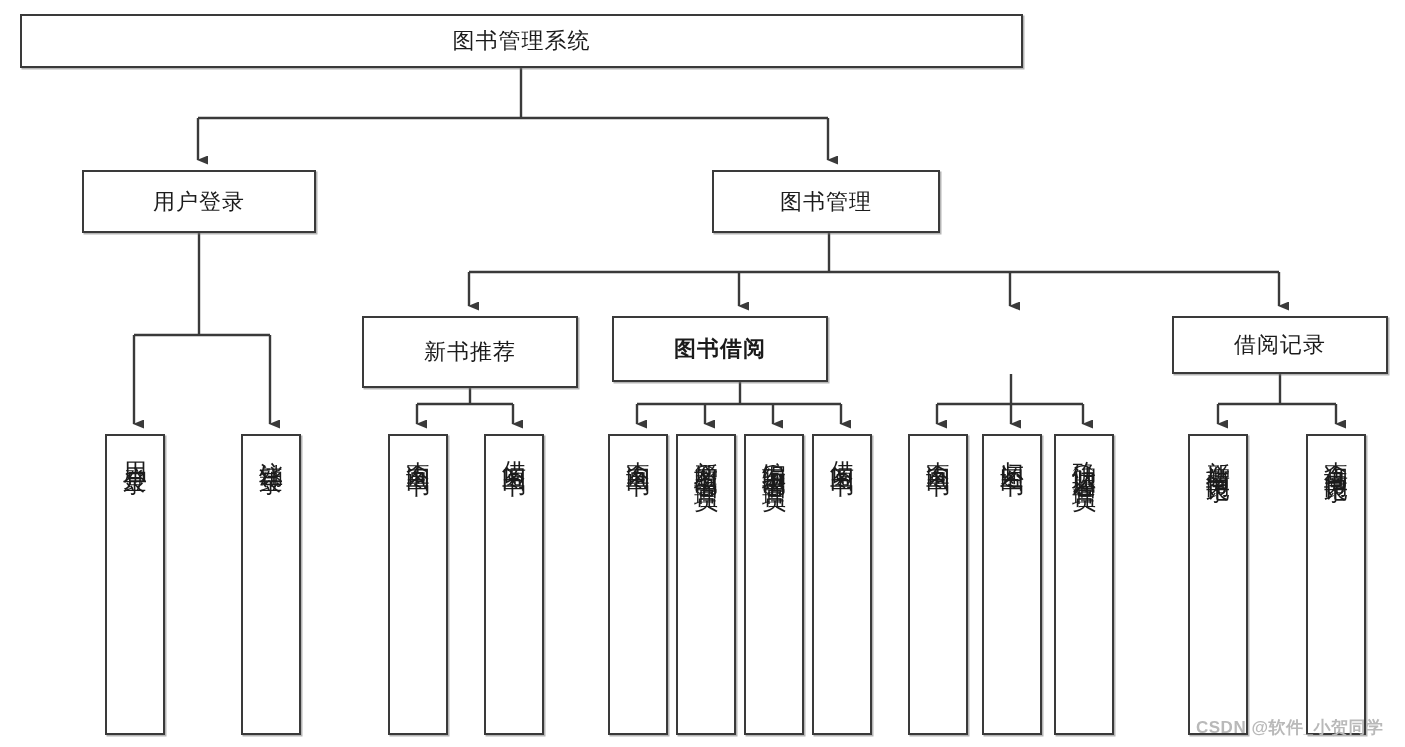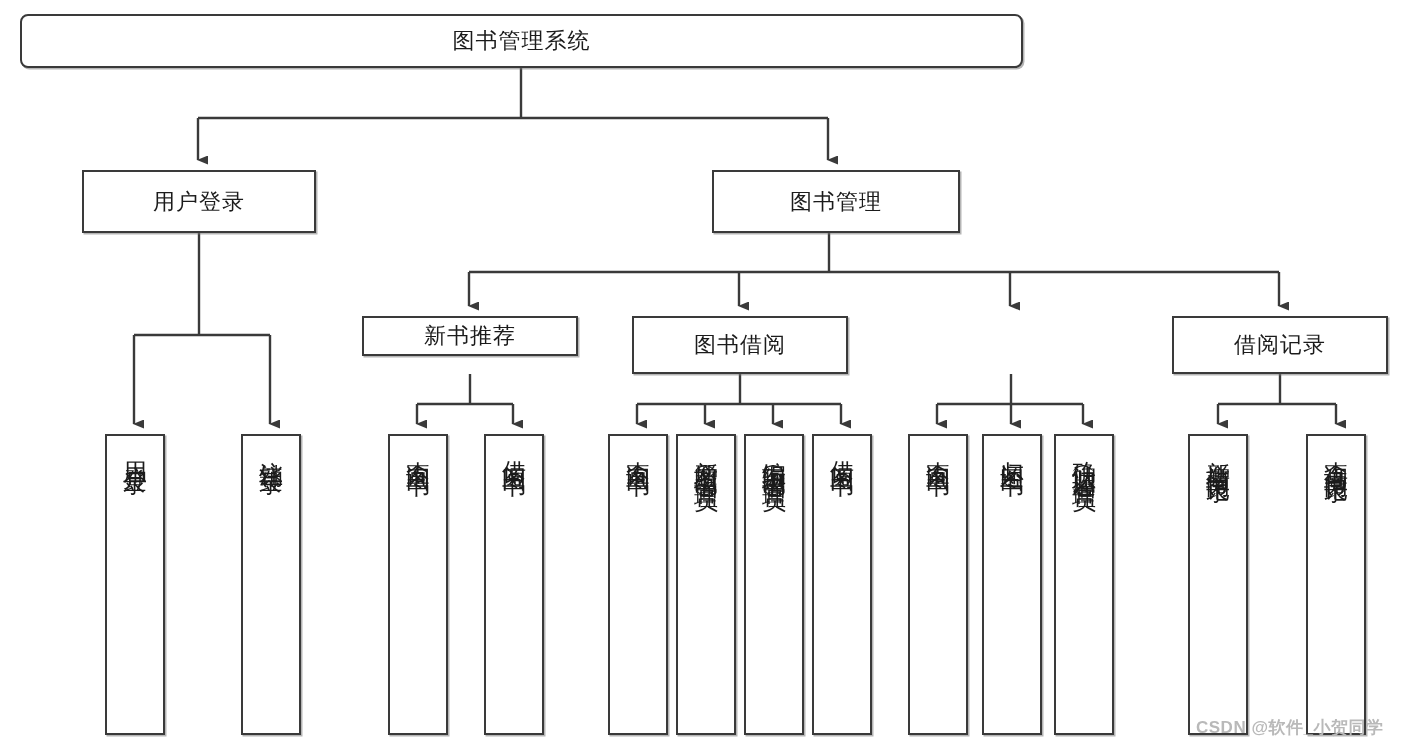--- a/index.html
+++ b/index.html
@@ -72,35 +72,35 @@
       <path d="M1011,404 L1011,424" marker-end="url(#ah)"></path>
       <path d="M1083,404 L1083,424" marker-end="url(#ah)"></path>
 
       <path d="M1280,374 L1280,404"></path>
       <path d="M1218,404 L1336,404"></path>
       <path d="M1218,404 L1218,424" marker-end="url(#ah)"></path>
       <path d="M1336,404 L1336,424" marker-end="url(#ah)"></path>
     </g>
   </svg>
 
-  <div class="node root h" style="left:20px;top:14px;width:1003px;height:54px;border-radius:8px;">
+  <div class="node root h" style="left:20px;top:14px;width:1003px;height:54px;">
     <span class="lbl">图书管理系统</span>
   </div>
 
   <div class="node h" style="left:82px;top:170px;width:234px;height:63px;">
     <span class="lbl">用户登录</span>
   </div>
-  <div class="node h" style="left:712px;top:170px;width:248px;height:63px;">
+  <div class="node h" style="left:712px;top:170px;width:228px;height:63px;">
     <span class="lbl">图书管理</span>
   </div>
 
-  <div class="node h" style="left:362px;top:316px;width:216px;height:40px;">
+  <div class="node h" style="left:362px;top:316px;width:216px;height:72px;">
     <span class="lbl">新书推荐</span>
   </div>
-  <div class="node h" style="left:632px;top:316px;width:216px;height:58px;">
+  <div class="node h" style="left:612px;top:316px;width:216px;height:66px;font-weight:bold;">
     <span class="lbl">图书借阅</span>
   </div>
   <div class="node h" style="left:1172px;top:316px;width:216px;height:58px;">
     <span class="lbl">借阅记录</span>
   </div>
 
   <div class="node v" style="left:105px;top:434px;width:60px;height:301px;">
     <span class="lbl">用户登录</span>
   </div>
   <div class="node v" style="left:241px;top:434px;width:60px;height:301px;">

